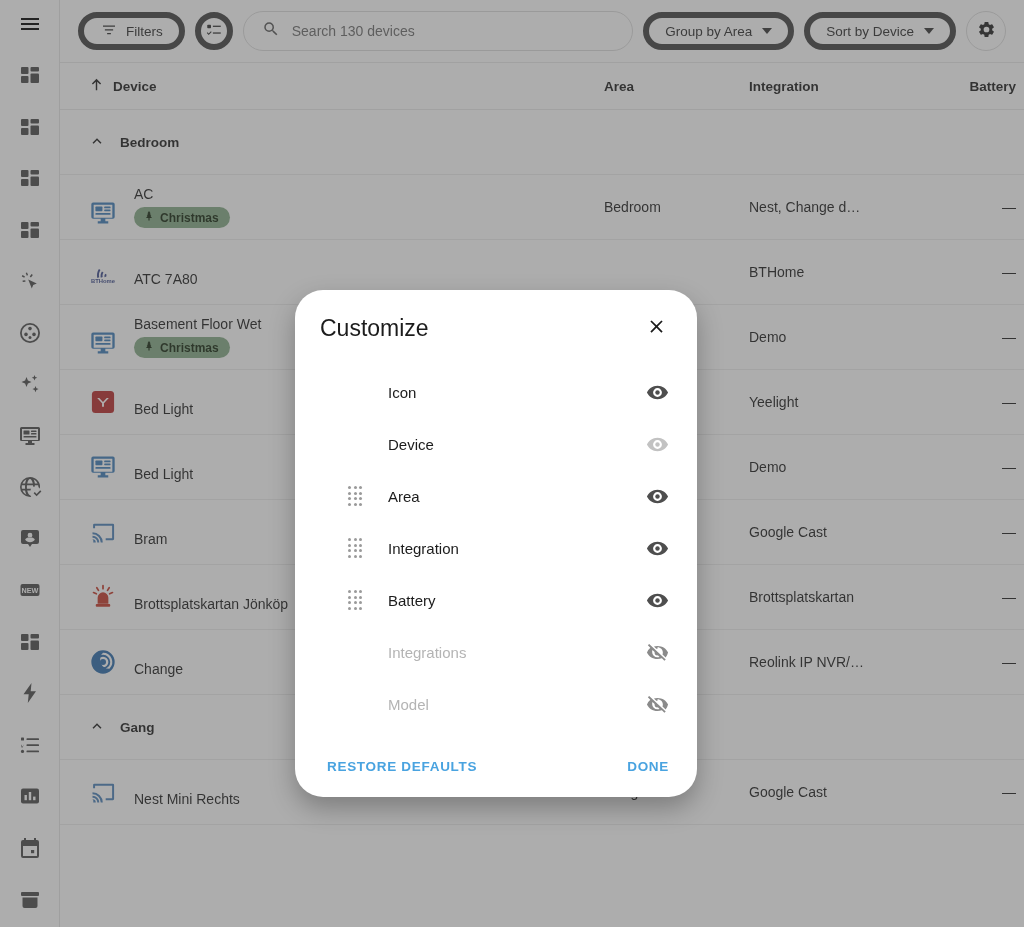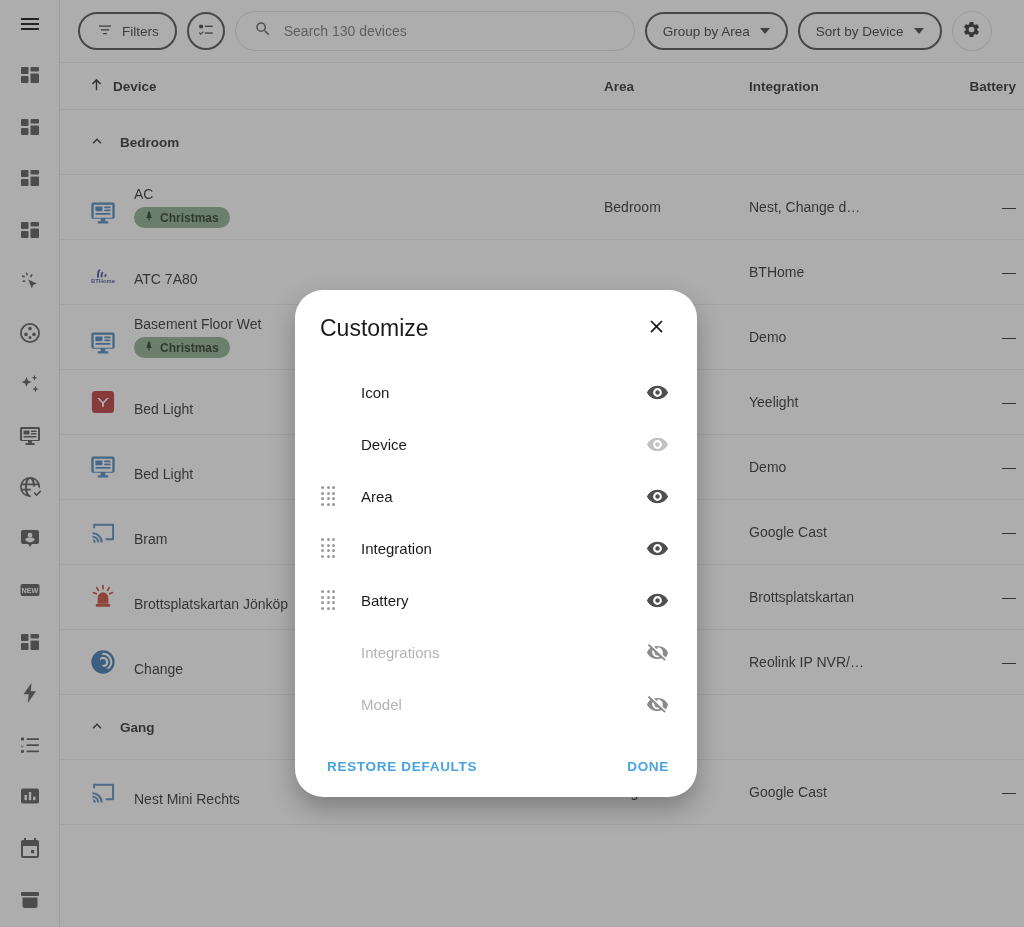--- a/index.html
+++ b/index.html
@@ -51,21 +51,21 @@
   }
   .overflow-btn { width: 62px; display: flex; align-items: center; justify-content: center; color: #333; }
   .overflow-btn svg { width: 24px; height: 24px; fill: currentColor; }
 
   
   .toolbar {
     height: 62px; flex: none; display: flex; align-items: center;
     padding: 0 18px; gap: 10px;
   }
   .pill {
-    height: 38px; border: 2px solid #404040; border-radius: 19px;
+    height: 38px; border: 6px solid #404040; border-radius: 19px;
     display: flex; align-items: center; gap: 8px;
     padding: 0 16px; font-size: 13.5px; color: #2c2c2c;
     background: transparent; white-space: nowrap;
   }
   .pill svg { width: 18px; height: 18px; fill: currentColor; flex: none; }
   .icon-pill { width: 38px; padding: 0; justify-content: center; }
   .search-box {
     flex: 1; height: 40px; border: 1px solid #d8d8d8; border-radius: 20px;
     display: flex; align-items: center; gap: 12px; padding: 0 18px;
     max-width: 400px;
@@ -133,21 +133,21 @@
     display: flex; flex-direction: column; overflow: hidden;
   }
   .dlg-head {
     height: 76px; flex: none; display: flex; align-items: center;
     justify-content: space-between; padding: 0 24px 0 25px;
   }
   .dlg-title { font-size: 23px; color: #1c1c1c; }
   .dlg-close { width: 34px; height: 34px; display: flex; align-items: center; justify-content: center; }
   .dlg-close svg { width: 21px; height: 21px; fill: #1c1c1c; }
 
-  .dlg-body { flex: 1; display: flex; flex-direction: column; overflow: hidden; }
+  .dlg-body { flex: 1; display: flex; flex-direction: column; overflow: hidden; margin-left: 27px; }
   .opt-row {
     height: 52px; flex: none; display: flex; align-items: center;
     padding: 0 24px 0 26px; gap: 0;
   }
   .handle-slot { width: 40px; flex: none; display: flex; align-items: center; }
   .handle { display: grid; grid-template-columns: repeat(3, 3px); grid-template-rows: repeat(4, 3px); gap: 2.5px; }
   .handle i { width: 3px; height: 3px; background: #9a9a9a; border-radius: 50%; display: block; }
   .opt-label { flex: 1; font-size: 15px; color: #1c1c1c; }
   .opt-row.disabled .opt-label { color: #b4b4b4; }
   .eye { width: 32px; flex: none; display: flex; align-items: center; justify-content: center; }

